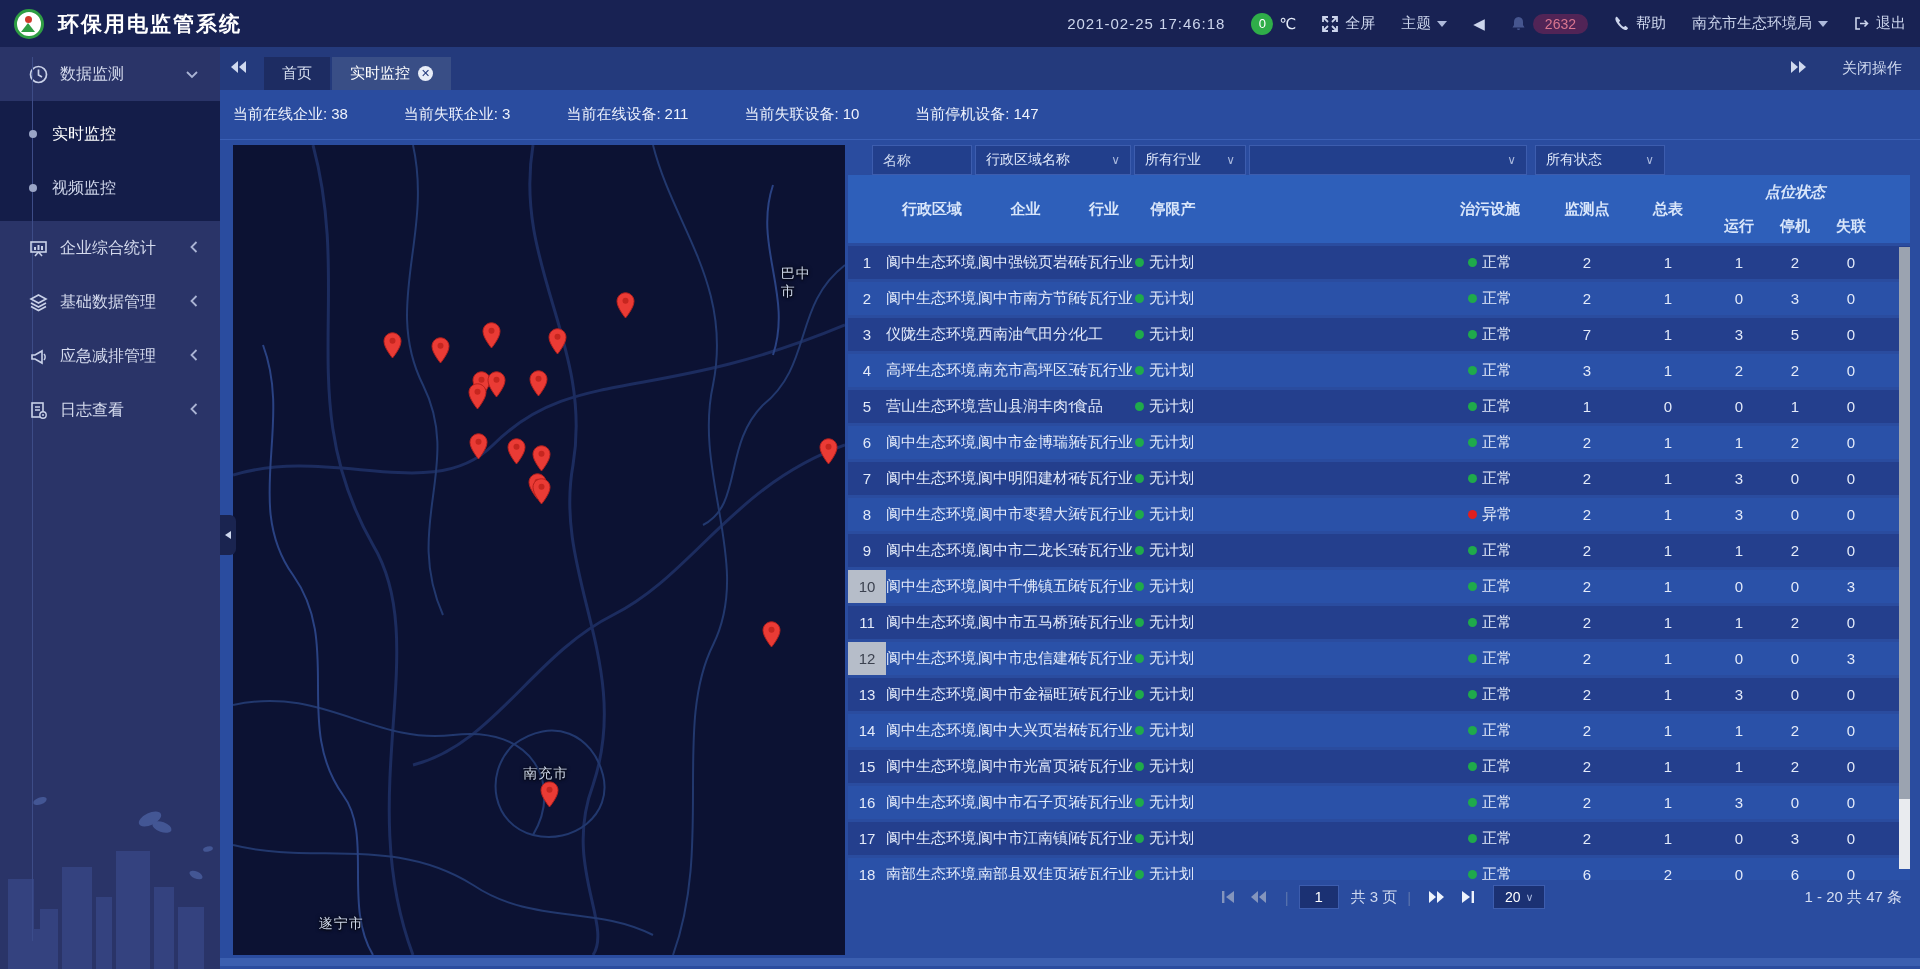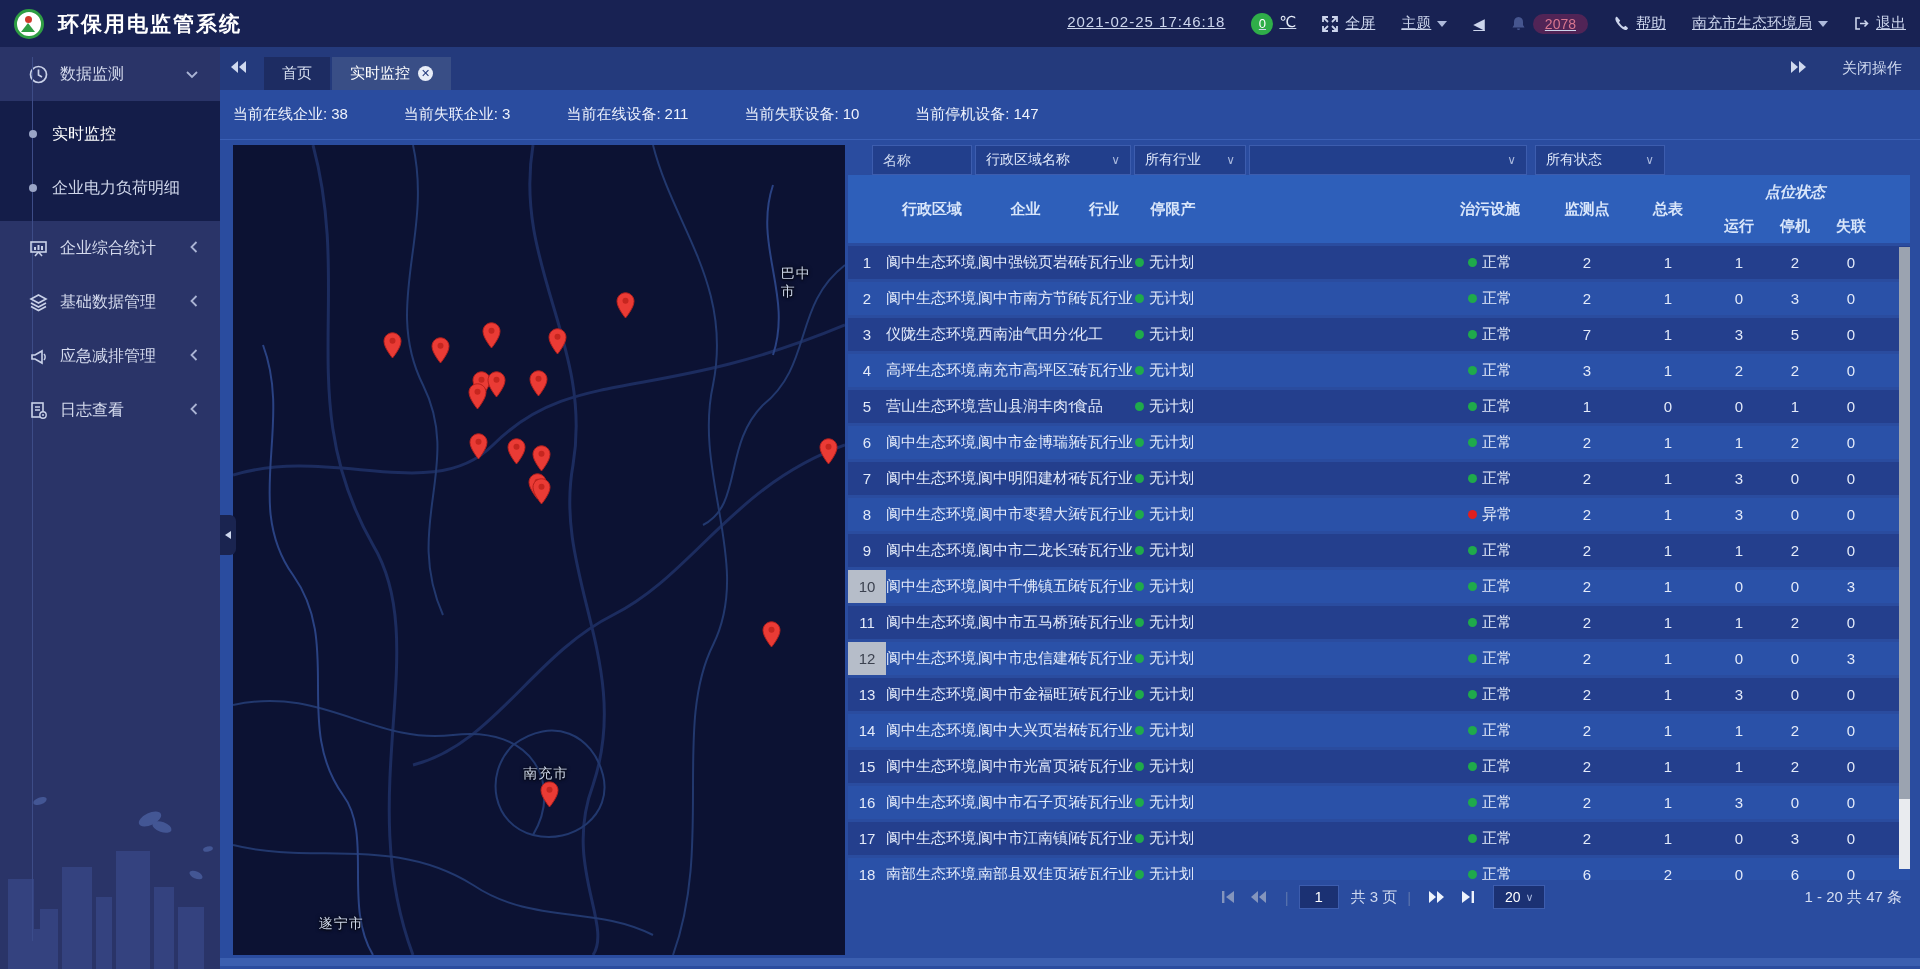--- a/index.html
+++ b/index.html
@@ -9,21 +9,21 @@
 
   
   .topbar { position:absolute; left:0; top:0; width:1920px; height:47px;
     background:#182253; display:flex; align-items:center; z-index:30; }
   .logo { width:30px; height:30px; border-radius:50%; background:#fff;
     border:3px solid #2f9e44; margin-left:14px; position:relative; flex:none; }
   .logo .mt { position:absolute; left:4px; bottom:4px; width:0; height:0;
     border-left:7px solid transparent; border-right:7px solid transparent; border-bottom:9px solid #2f9e44; }
   .logo .sun { position:absolute; left:8px; top:4px; width:7px; height:7px; border-radius:50%; background:#d03a2c; }
   .app-title { color:#ffffff; font-size:21px; font-weight:bold; margin-left:14px; letter-spacing:2px; }
-  .topbar-right { margin-left:auto; display:flex; color:#ccd5ec; font-size:15px; margin-right:14px;text-decoration:underline; }
+  .topbar-right { margin-left:auto; display:flex; align-items:center; color:#ccd5ec; font-size:15px; margin-right:14px; }
   .topbar-right .itm { display:flex; align-items:center; margin-left:26px; white-space:nowrap; cursor:default; }
   .dt { color:#ccd5ec; letter-spacing:1px; }
   .temp-badge { width:22px; height:22px; border-radius:50%; background:#2fae49; color:#fff;
     font-size:13px; display:flex; align-items:center; justify-content:center; margin-left:26px; }
   .temp-unit { color:#e6ecf8; margin-left:6px; font-size:15px; }
   .caret { display:inline-block; width:0; height:0; border-left:5px solid transparent;
     border-right:5px solid transparent; border-top:6px solid #aebadb; margin-left:6px; }
   .msg-badge { background:rgba(150,40,90,.45); color:#d9768f; border-radius:11px;
     padding:2px 12px; font-size:14px; position:relative; }
   .bell { color:#46568f; margin-right:-6px; }
@@ -153,21 +153,21 @@
       </span>
       <span class="itm">
         <span style="font-family:'DejaVu Sans',sans-serif;">◀</span>
       </span>
       <span class="itm">
         <span class="bell ic">
           <svg width="15" height="15" viewBox="0 0 15 15">
               <path d="M7.5 1 C4.5 1 3 3.2 3 6 L3 9 L1.5 11.5 L13.5 11.5 L12 9 L12 6 C12 3.2 10.5 1 7.5 1 Z M6 12.5 a1.5 1.5 0 0 0 3 0" fill="#46568f"></path>
             </svg>
         </span>
-        <span class="msg-badge">2078</span>
+        <span class="msg-badge">2632</span>
       </span>
       <span class="itm">
         <span class="ic">
           <svg width="15" height="15" viewBox="0 0 15 15">
               <path d="M2 1 C1 2 1 4 3 7 C5 10 8 13 11 14 C12.5 14.5 14 13 14 12 L11.5 9.8 L9.8 11 C8 10 6 8 5 6.2 L6.2 4.5 L4 2 C3.3 1 2.6 0.5 2 1 Z" fill="#ccd5ec"></path>
             </svg>
         </span>
           <span>帮助</span>
       </span>
       <span class="itm">
@@ -234,21 +234,21 @@
             </svg></span>
         </div>
         <div class="submenu">
           <div class="subline" style="top: 10px; bottom: 28px;"></div>
           <div class="sub-item active">
             <span class="dot"></span>
             <span>实时监控</span>
           </div>
           <div class="sub-item">
             <span class="dot"></span>
-            <span>企业电力负荷明细</span>
+            <span>视频监控</span>
           </div>
         </div>
         <div class="side-item">
           <span class="sic">
             <svg width="19" height="19" viewBox="0 0 19 19">
               <rect x="2" y="3" width="15" height="10" fill="none" stroke="#c9d1e8" stroke-width="1.6"></rect>
               <rect x="5" y="8" width="2" height="3" fill="#c9d1e8"></rect>
               <rect x="8.5" y="6" width="2" height="5" fill="#c9d1e8"></rect>
               <rect x="12" y="7" width="2" height="4" fill="#c9d1e8"></rect>
               <path d="M9.5 13 L6 17 M9.5 13 L13 17" stroke="#c9d1e8" stroke-width="1.5"></path>

